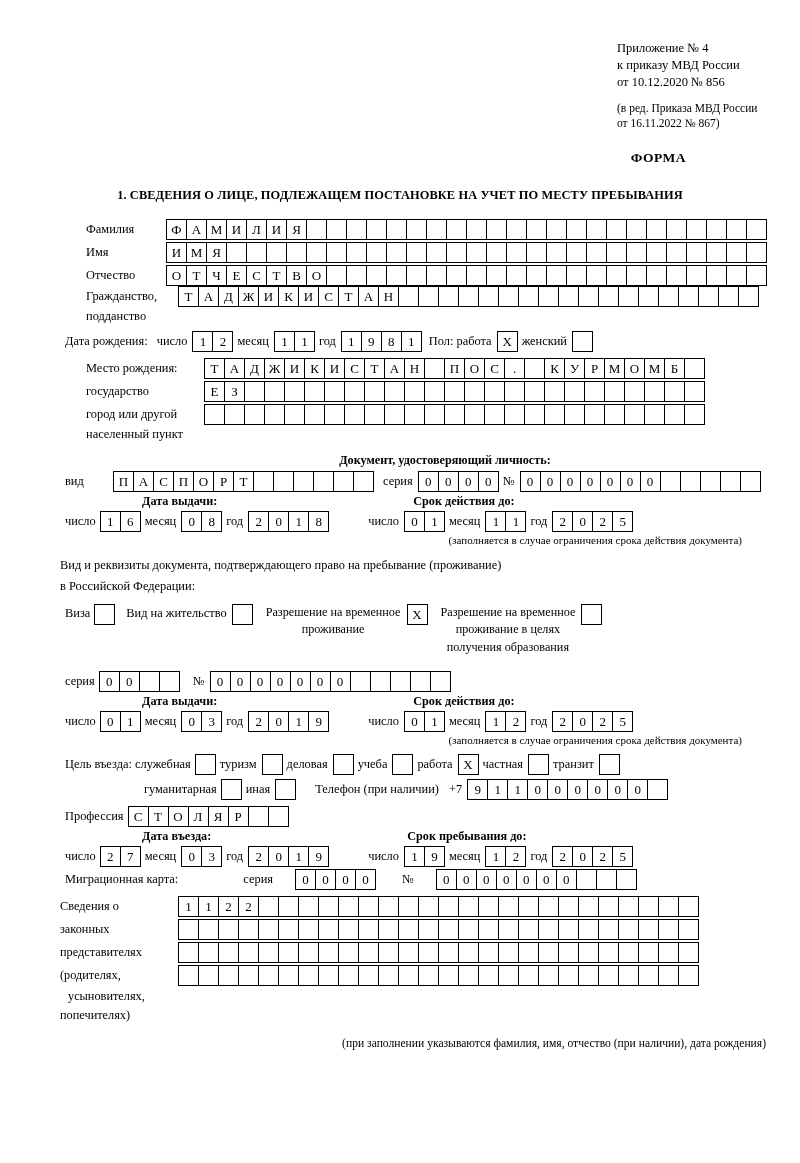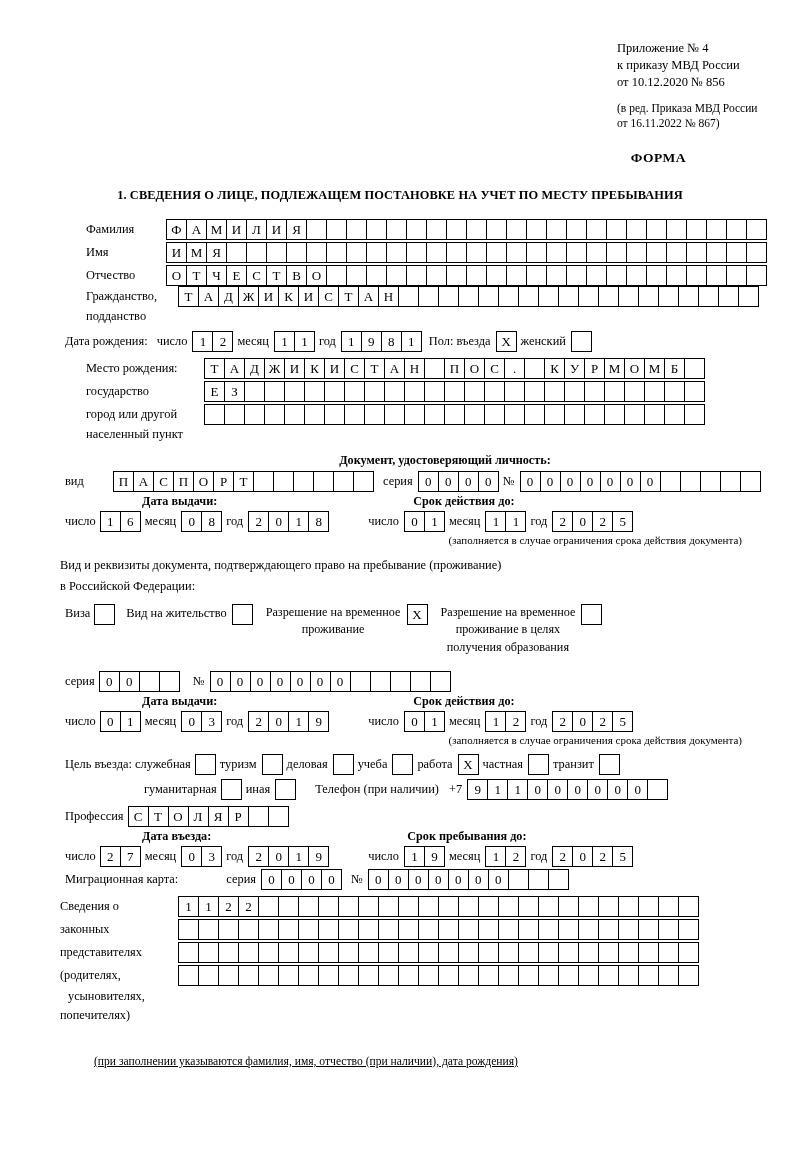--- a/index.html
+++ b/index.html
@@ -108,25 +108,24 @@
     font-size: 12.2px;
     font-weight: bold;
     text-align: right;
   }
   .datehead .a { margin-left: 108px; }
   .datehead .b { margin-left: 196px; }
   .blockline { margin-top: 12px; font-size: 12.4px; }
   .permitrow { display: flex; align-items: flex-start; margin-top: 10px; }
   .permit2 { text-align: center; font-size: 12.2px; line-height: 1.45; }
   .footnote {
-    text-align: left;
+    text-align: right;
     font-size: 11.6px;
-    margin-top: 31px;
+    margin-top: 13px;
     padding-left: 60px;
-    text-decoration: underline;
   }
   .rep-rows .row { margin-bottom: 2px; }
   .replbl { width: 118px; font-size: 12.3px; line-height: 1.25; }
   .phone { white-space: nowrap; }
 </style>
 </head>
 <body>
 
 <div class="page">
 
@@ -306,21 +305,21 @@
           <div class="c">1</div>
           <div class="c">1</div>
         </div>
       <span class="txt">год</span>
       <div class="cells">
           <div class="c">1</div>
           <div class="c">9</div>
           <div class="c">8</div>
           <div class="c">1</div>
         </div>
-      <span class="txt" style="padding-left:8px;">Пол: въезда</span>
+      <span class="txt" style="padding-left:8px;">Пол: работа</span>
       <div class="cells">
           <div class="c">Х</div>
         </div>
       <span class="txt">женский</span>
       <div class="cells">
           <div class="c"></div>
         </div>
     </div>
 
     <div class="row" style="margin-top:6px;">
@@ -707,21 +706,21 @@
         </div>
       <span class="txt">год</span>
       <div class="cells">
           <div class="c">2</div>
           <div class="c">0</div>
           <div class="c">2</div>
           <div class="c">5</div>
         </div>
     </div>
 
-    <div class="row ind" style="">
+    <div class="row ind" style="gap:17px;">
       <span class="txt r">Миграционная карта:</span>
       <span class="txt" style="padding-left:44px;">серия</span>
       <div class="cells">
           <div class="c">0</div>
           <div class="c">0</div>
           <div class="c">0</div>
           <div class="c">0</div>
         </div>
       <span class="txt" style="padding-left:10px;">№</span>
       <div class="cells">

